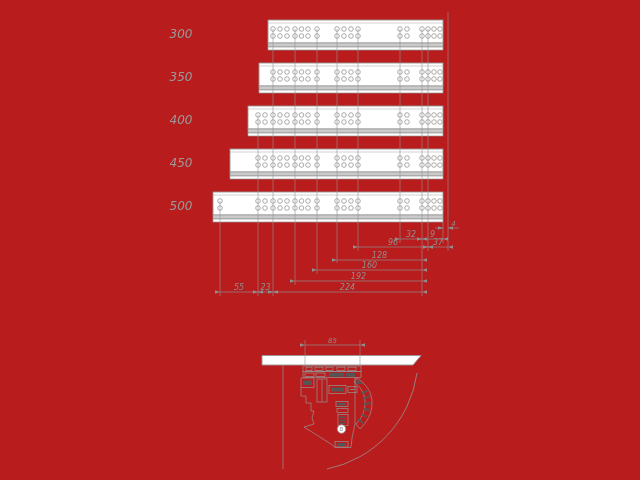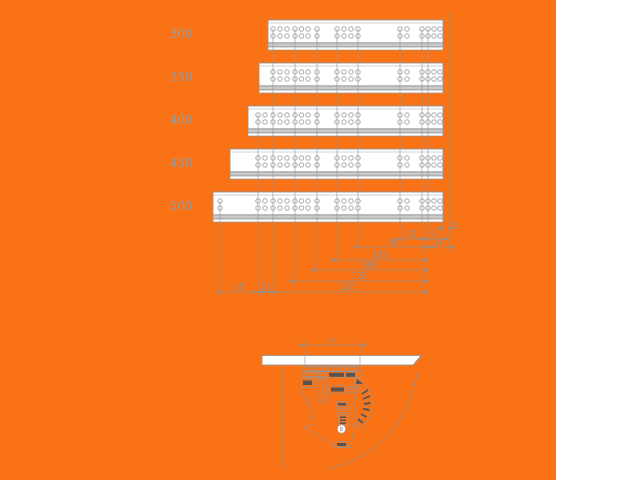--- a/index.html
+++ b/index.html
@@ -1,17 +1,17 @@
 <!DOCTYPE html>
 <html><head>
 <meta charset="utf-8">
 <style>
   html,body{margin:0;padding:0;background:#ffffff;}
   body{width:640px;height:480px;overflow:hidden;font-family:"DejaVu Sans",sans-serif;}
-  #stage{position:relative;width:556px;height:480px;background:#f97316;}
+  #stage{position:relative;width:640px;height:480px;background:#b91c1c;font-style:italic;}
   svg{position:absolute;left:0;top:0;}
   text{font-family:"DejaVu Sans",sans-serif;}
 </style>
 </head>
 <body>
 
 <div id="stage">
   <svg id="drawing" width="640" height="480" viewBox="0 0 640 480">
       <rect x="268" y="20" width="175" height="23" fill="#ffffff" stroke="#969696" stroke-width="0.9"></rect>
       <line x1="268" y1="23" x2="443" y2="23" stroke="#b3b3b3" stroke-width="0.6"></line>

